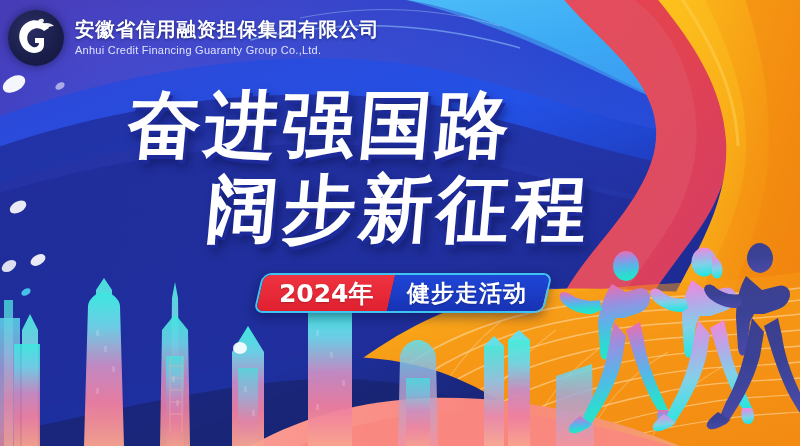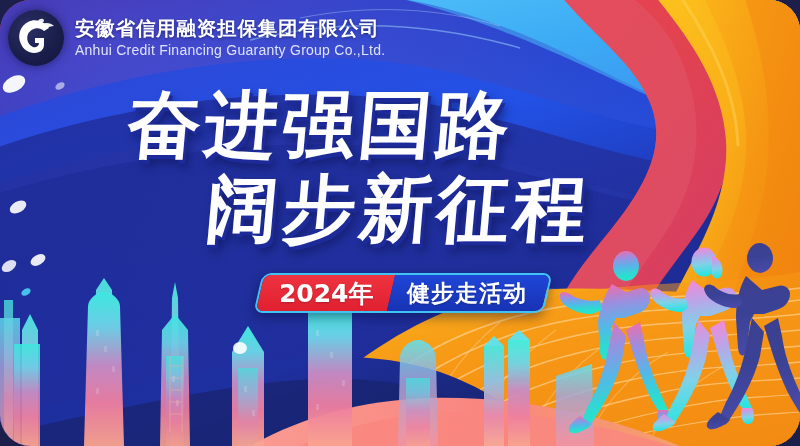--- a/index.html
+++ b/index.html
@@ -2,21 +2,20 @@
 <html><head>
 <meta charset="utf-8">
 <title>Banner</title>
 <style>
   html,body{margin:0;padding:0;background:#1b1f4a;}
   *{box-sizing:border-box;}
   #stage{
     position:relative;width:800px;height:446px;overflow:hidden;
     font-family:"Liberation Sans","DejaVu Sans",sans-serif;
     background:#ef4444;
-    border-radius:31px;
   }
   .layer{position:absolute;inset:0;}
   .fill{width:100%;height:100%;display:block;}
 
   
   #brand{
     position:absolute;left:8px;top:10px;display:flex;align-items:center;
     gap:11px;z-index:40;
   }
   #logo-mark{
@@ -25,21 +24,21 @@
     position:relative;flex:0 0 auto;
     box-shadow:0 0 10px rgba(10,12,45,.55);
   }
   #logo-mark svg{position:absolute;inset:0;}
   #brand-text{display:flex;flex-direction:column;justify-content:center;line-height:1;}
   #brand-cn{
     color:#ffffff;font-size:19.5px;font-weight:bold;letter-spacing:.8px;
     text-shadow:0 1px 3px rgba(10,20,70,.6);white-space:nowrap;
   }
   #brand-en{
-    color:#e7ecff;font-size:14px;font-weight:normal;letter-spacing:.25px;
+    color:#e7ecff;font-size:11px;font-weight:normal;letter-spacing:.25px;
     margin-top:5px;white-space:nowrap;opacity:.95;
   }
 
   
   #headline{position:absolute;left:0;top:88px;width:700px;z-index:35;}
   .hl-line{
     color:#ffffff;font-weight:bold;white-space:nowrap;line-height:1;
     font-family:"DejaVu Sans","Liberation Sans",sans-serif;
   }
   #hl1{

